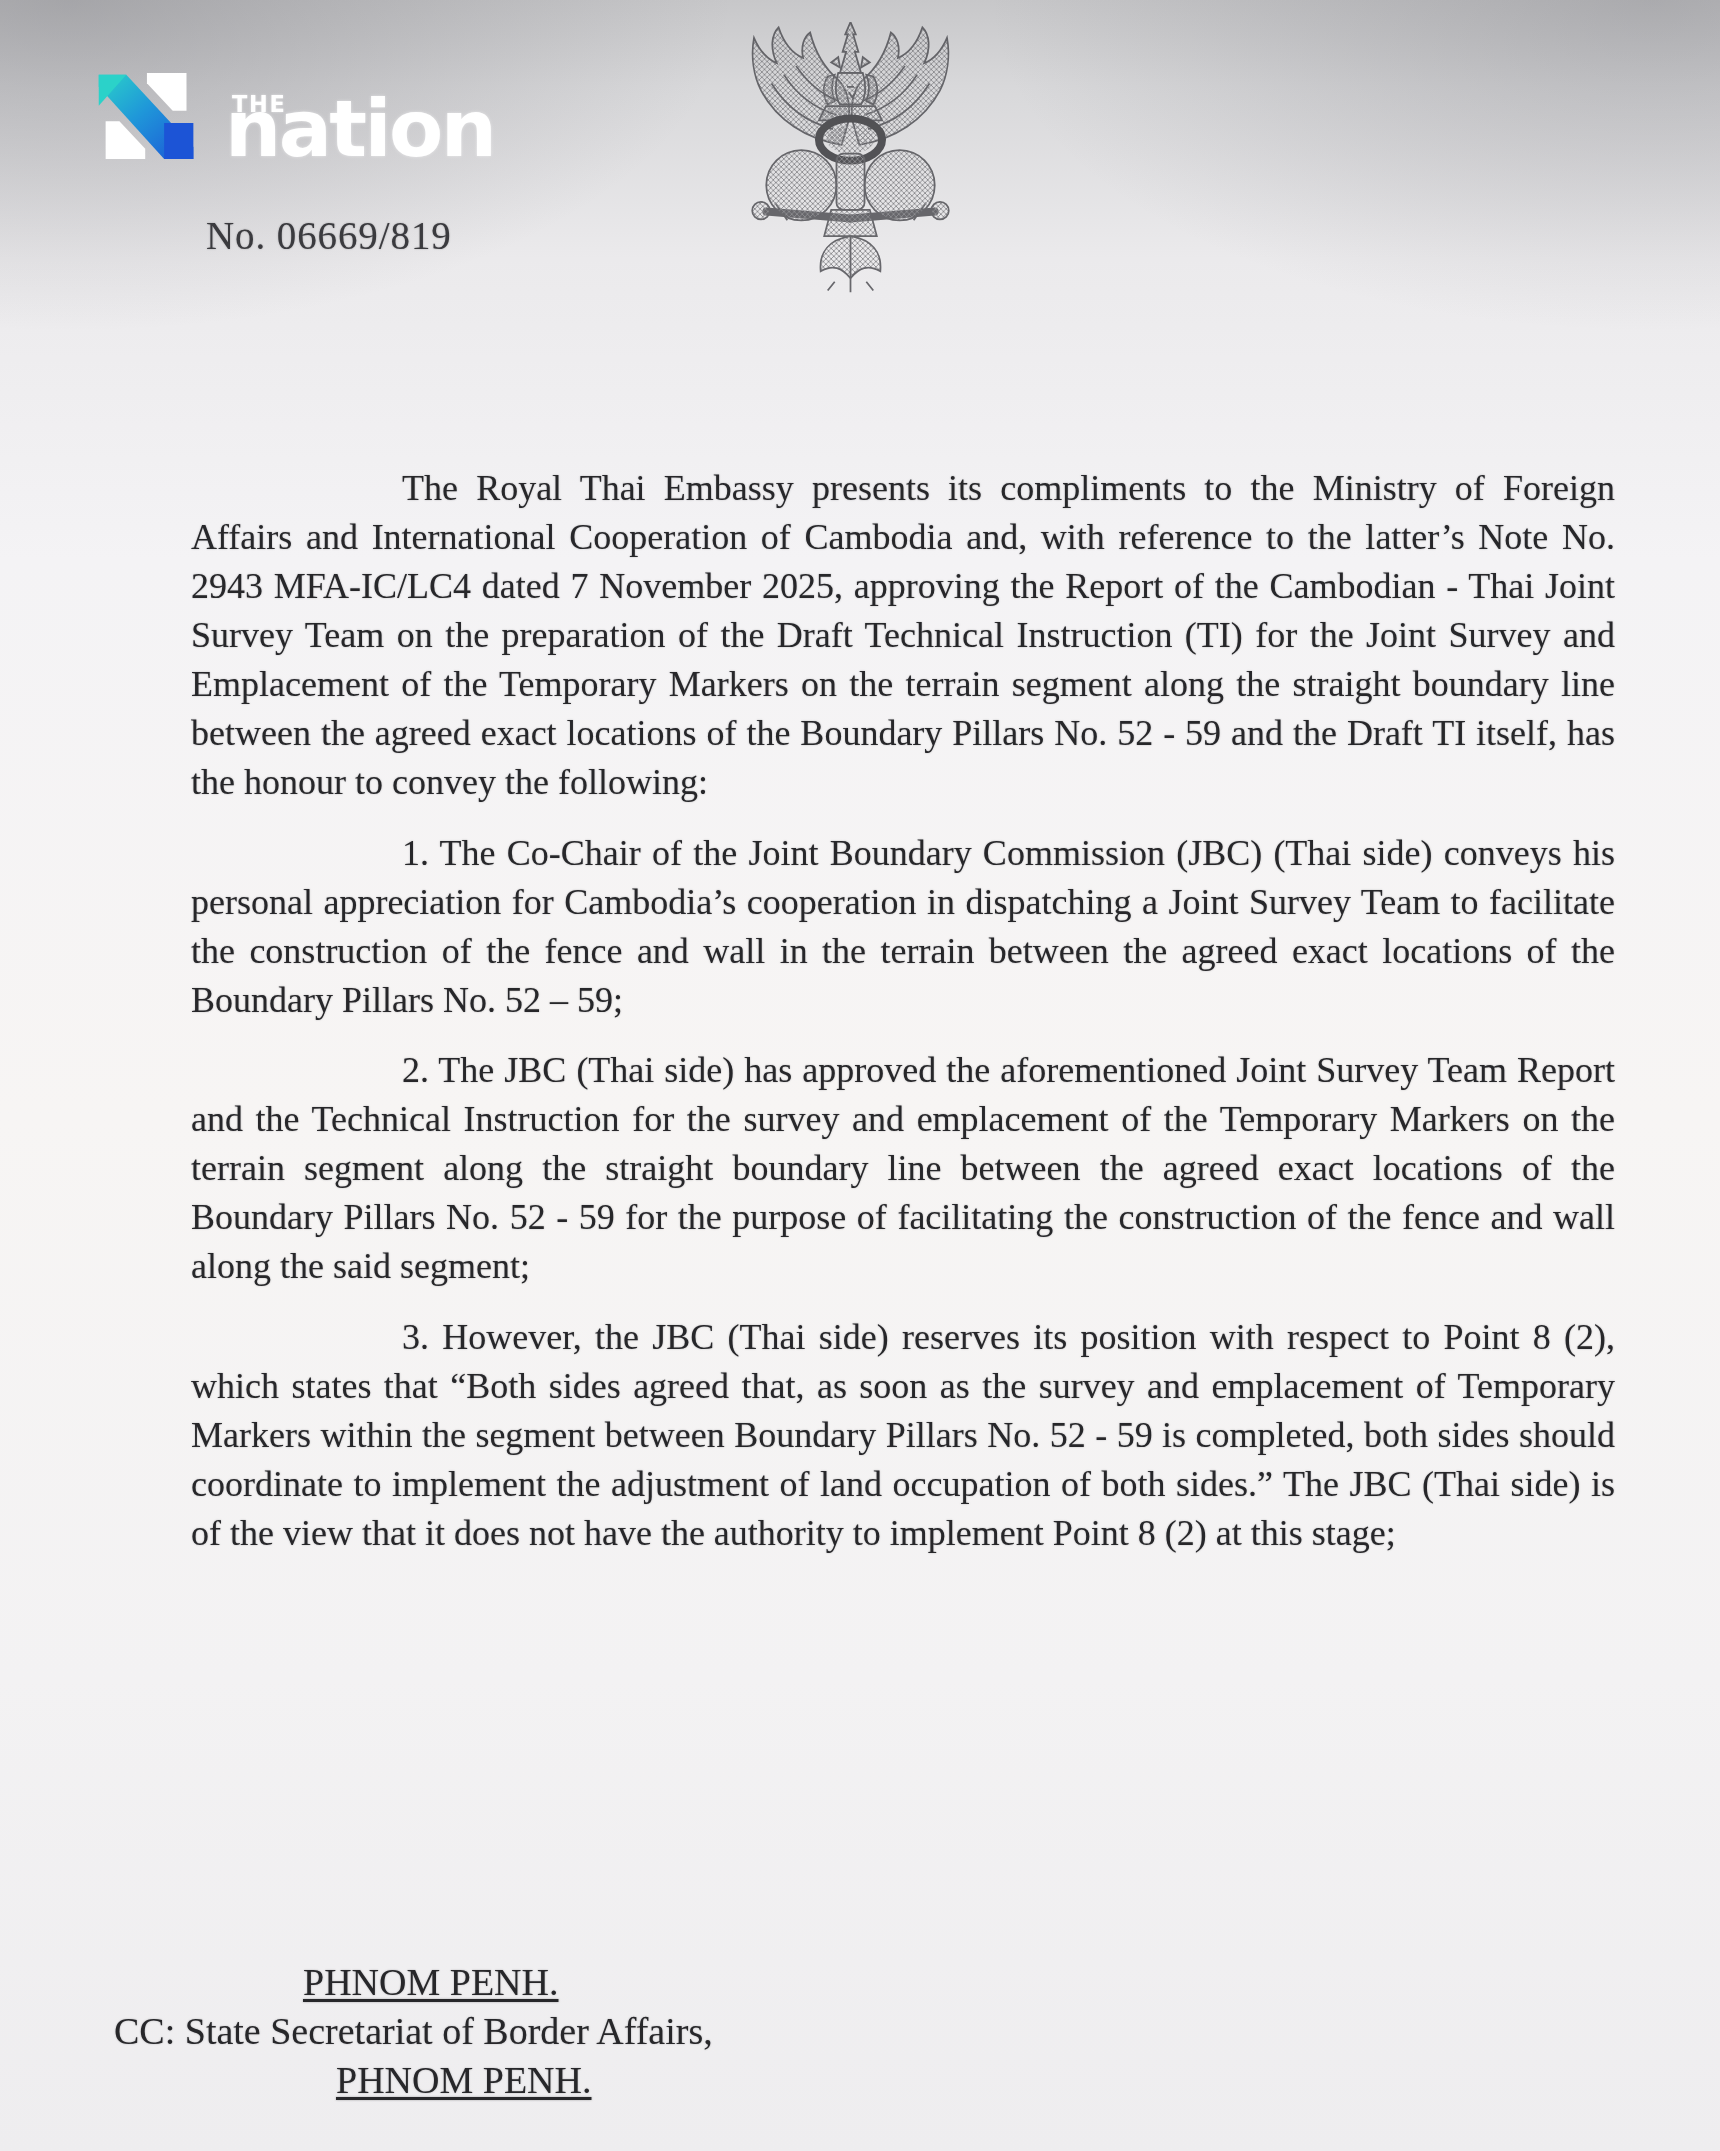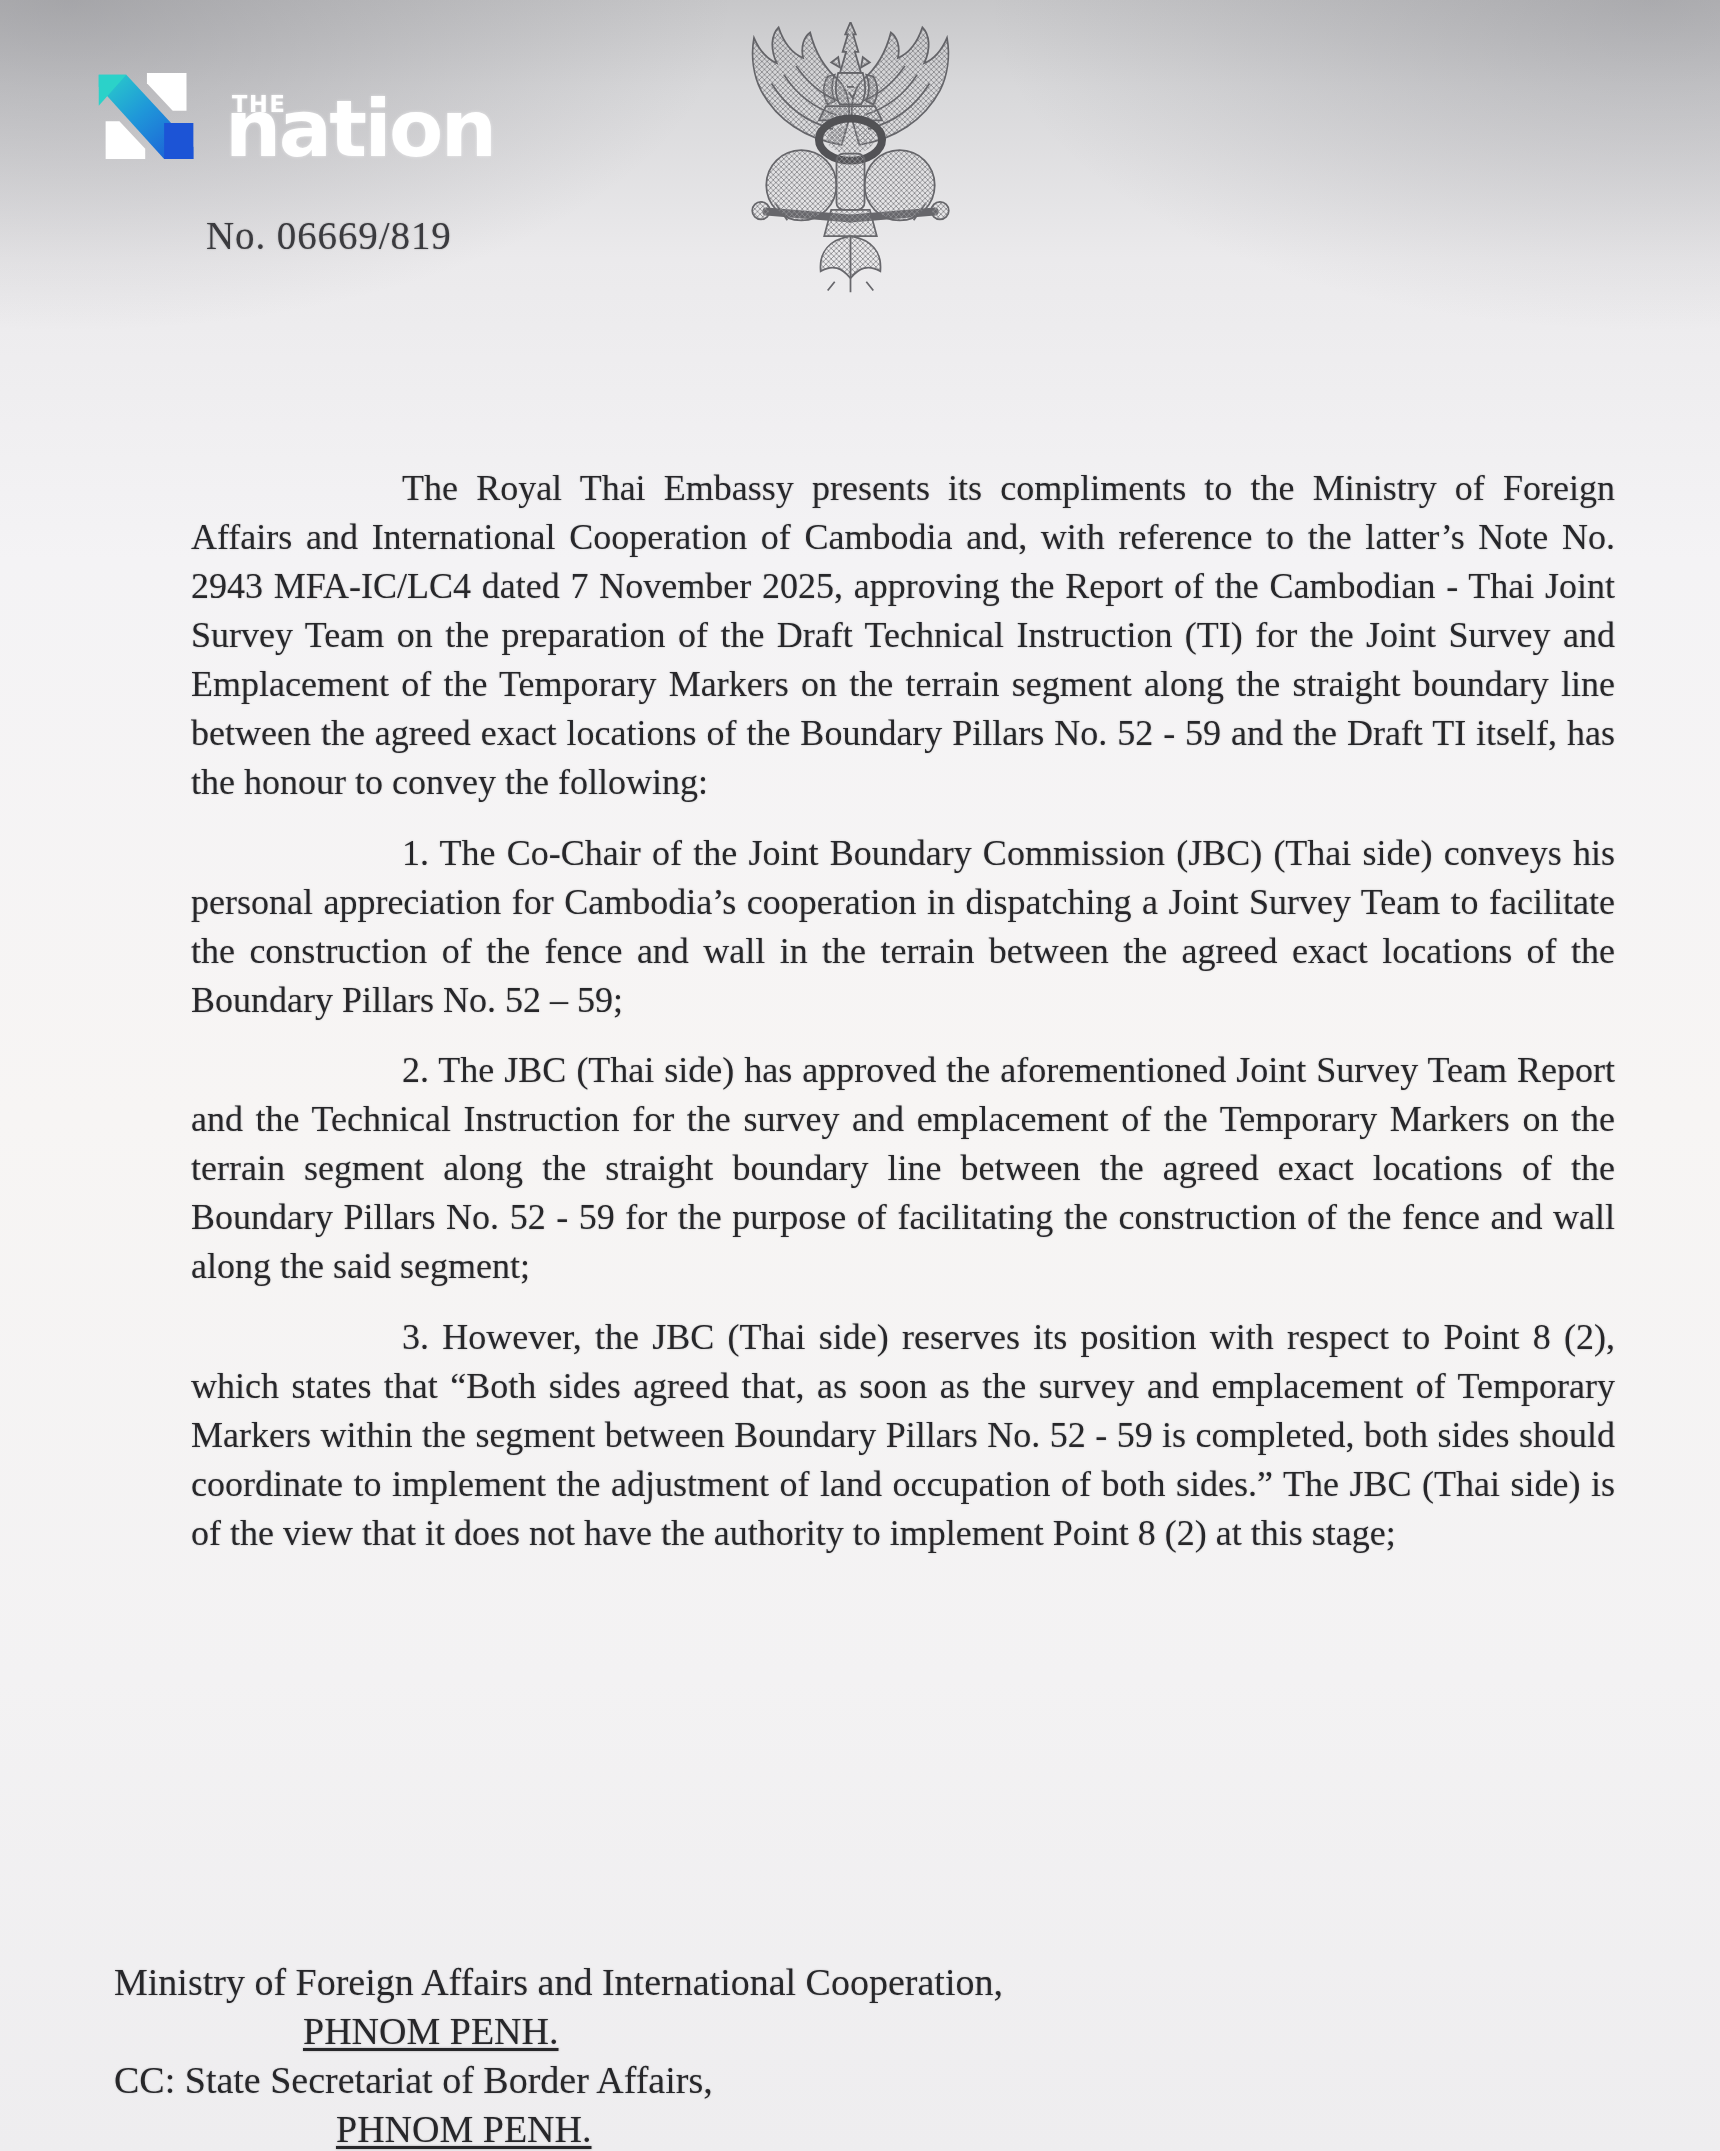--- a/index.html
+++ b/index.html
@@ -125,20 +125,19 @@
   <div class="doc-number scan">No. 06669/819</div>
 
   <div class="letter scan">
     <p class="para">The Royal Thai Embassy presents its compliments to the Ministry of Foreign Affairs and International Cooperation of Cambodia and, with reference to the latter’s Note No. 2943 MFA-IC/LC4 dated 7 November 2025, approving the Report of the Cambodian - Thai Joint Survey Team on the preparation of the Draft Technical Instruction (TI) for the Joint Survey and Emplacement of the Temporary Markers on the terrain segment along the straight boundary line between the agreed exact locations of the Boundary Pillars No. 52 - 59 and the Draft TI itself, has the honour to convey the following:</p>
     <p class="para">1. The Co-Chair of the Joint Boundary Commission (JBC) (Thai side) conveys his personal appreciation for Cambodia’s cooperation in dispatching a Joint Survey Team to facilitate the construction of the fence and wall in the terrain between the agreed exact locations of the Boundary Pillars No. 52 – 59;</p>
     <p class="para">2. The JBC (Thai side) has approved the aforementioned Joint Survey Team Report and the Technical Instruction for the survey and emplacement of the Temporary Markers on the terrain segment along the straight boundary line between the agreed exact locations of the Boundary Pillars No. 52 - 59 for the purpose of facilitating the construction of the fence and wall along the said segment;</p>
     <p class="para">3. However, the JBC (Thai side) reserves its position with respect to Point 8 (2), which states that “Both sides agreed that, as soon as the survey and emplacement of Temporary Markers within the segment between Boundary Pillars No. 52 - 59 is completed, both sides should coordinate to implement the adjustment of land occupation of both sides.” The JBC (Thai side) is of the view that it does not have the authority to implement Point 8 (2) at this stage;</p>
   </div>
 
   <div class="addressee scan">
-    <p class="addr-line">Ministry of Foreign Affairs and International Cooperation,</p>
     <p class="addr-city"><span class="u">PHNOM PENH.</span></p>
     <p class="addr-line">CC: State Secretariat of Border Affairs,</p>
     <p class="addr-city-2"><span class="u">PHNOM PENH.</span></p>
   </div>
 
 </div>
 
 
 </body></html>

